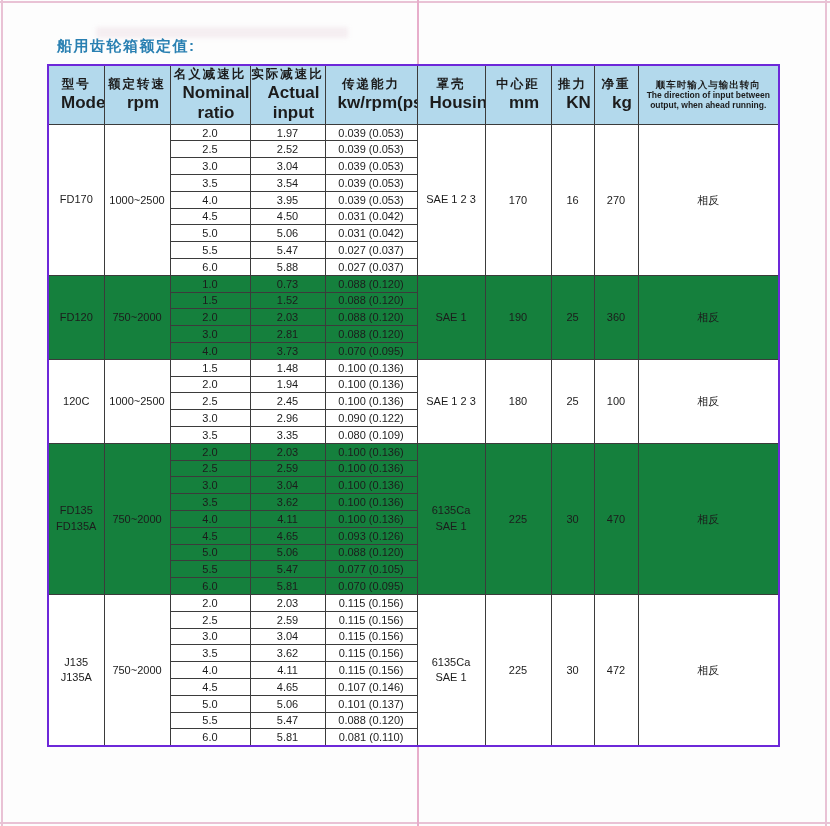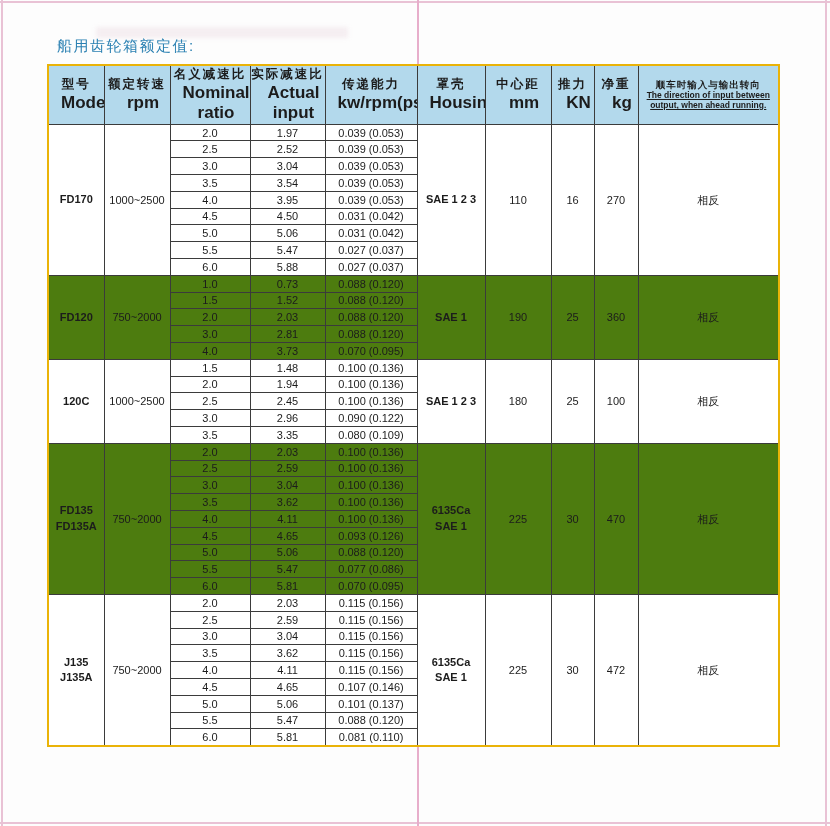--- a/index.html
+++ b/index.html
@@ -18,46 +18,46 @@
   .fl-bottom { left:0; top:822px; width:830px; height:2px; }
   .fl-center { left:417px; top:0; width:2px; height:826px; background:#e7aecb; }
 
   .ghost {
     position:absolute; left:96px; top:27px; width:252px; height:11px;
     background:rgba(214,178,196,.20); filter:blur(2px); z-index:1;
   }
 
   .page-title {
     position:absolute; left:57px; top:37px; z-index:2;
-    font-size:15px; font-weight:normal; letter-spacing:1.5px;
+    font-size:15px; font-weight:bold; letter-spacing:1.5px;
     color:#2a80b2;
   }
 
   .table-wrap {
     position:absolute; left:47px; top:64px; z-index:2;
     background:#ffffff;
   }
   table.spec {
     border-collapse:collapse; table-layout:fixed; width:731px;
-    border:2px solid #eab308;
+    border:2px solid #6d28d9;
   }
   table.spec th, table.spec td {
     border:1px solid #3b3b3b;
     text-align:center; vertical-align:middle;
     padding:0; overflow:hidden;
   }
   thead th { background:#b3d9ec; height:41px; border-bottom:2px solid #3b3b3b; }
   thead .zh { font-size:12.5px; font-weight:bold; letter-spacing:2px; line-height:1.35; }
   thead .en { font-size:17px;  font-weight:bold; line-height:1.2;padding-left:12px; }
   thead .zh-sm { font-size:9.5px; font-weight:bold; letter-spacing:1px; line-height:1.3; }
-  thead .en-sm { font-size:8.5px; font-weight:bold; line-height:1.15;text-decoration:underline; }
+  thead .en-sm { font-size:8.5px; font-weight:bold; line-height:1.15; }
 
   tbody td { height:15.8px; font-size:11px; line-height:1.1; background:#ffffff; }
-  tbody tr.hl td { background:#4d7c0f; }
-  tbody td div { line-height:1.4;font-weight:bold; }
+  tbody tr.hl td { background:#15803d; }
+  tbody td div { line-height:1.4; }
 </style>
 </head>
 <body>
 
 <div class="frame-line fl-top"></div>
 <div class="frame-line fl-bottom"></div>
 <div class="frame-line fl-left"></div>
 <div class="frame-line fl-right"></div>
 <div class="frame-line fl-center"></div>
 <div class="ghost"></div>
@@ -128,21 +128,21 @@
           <td rowspan="9">
             <div>FD170</div>
           </td>
           <td rowspan="9">1000~2500</td>
           <td>2.0</td>
           <td>1.97</td>
           <td>0.039 (0.053)</td>
           <td rowspan="9">
             <div>SAE 1 2 3</div>
           </td>
-          <td rowspan="9">110</td>
+          <td rowspan="9">170</td>
           <td rowspan="9">16</td>
           <td rowspan="9">270</td>
           <td rowspan="9">相反</td>
         </tr>
         <tr>
           <td>2.5</td>
           <td>2.52</td>
           <td>0.039 (0.053)</td>
         </tr>
         <tr>
@@ -296,21 +296,21 @@
           <td>0.093 (0.126)</td>
         </tr>
         <tr class="hl">
           <td>5.0</td>
           <td>5.06</td>
           <td>0.088 (0.120)</td>
         </tr>
         <tr class="hl">
           <td>5.5</td>
           <td>5.47</td>
-          <td>0.077 (0.086)</td>
+          <td>0.077 (0.105)</td>
         </tr>
         <tr class="hl">
           <td>6.0</td>
           <td>5.81</td>
           <td>0.070 (0.095)</td>
         </tr>
         <tr>
           <td rowspan="9">
             <div>J135</div>
             <div>J135A</div>

